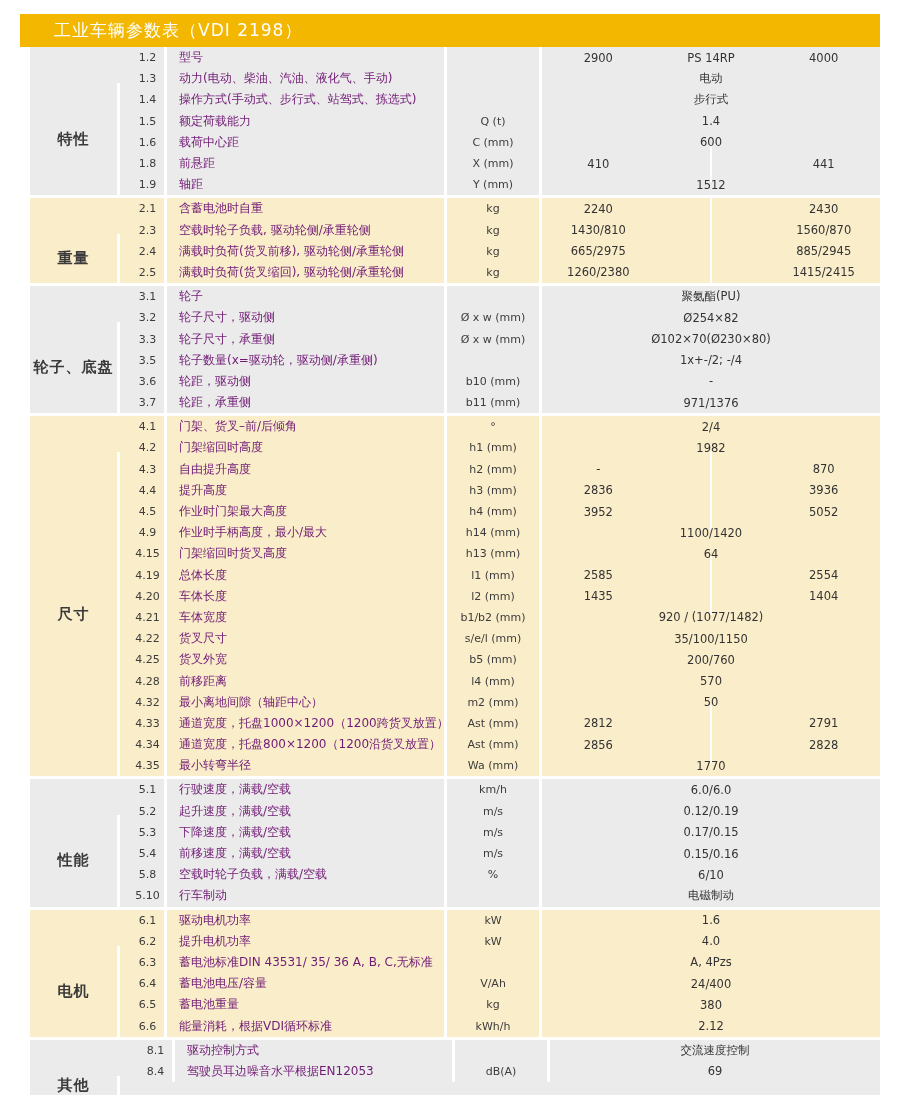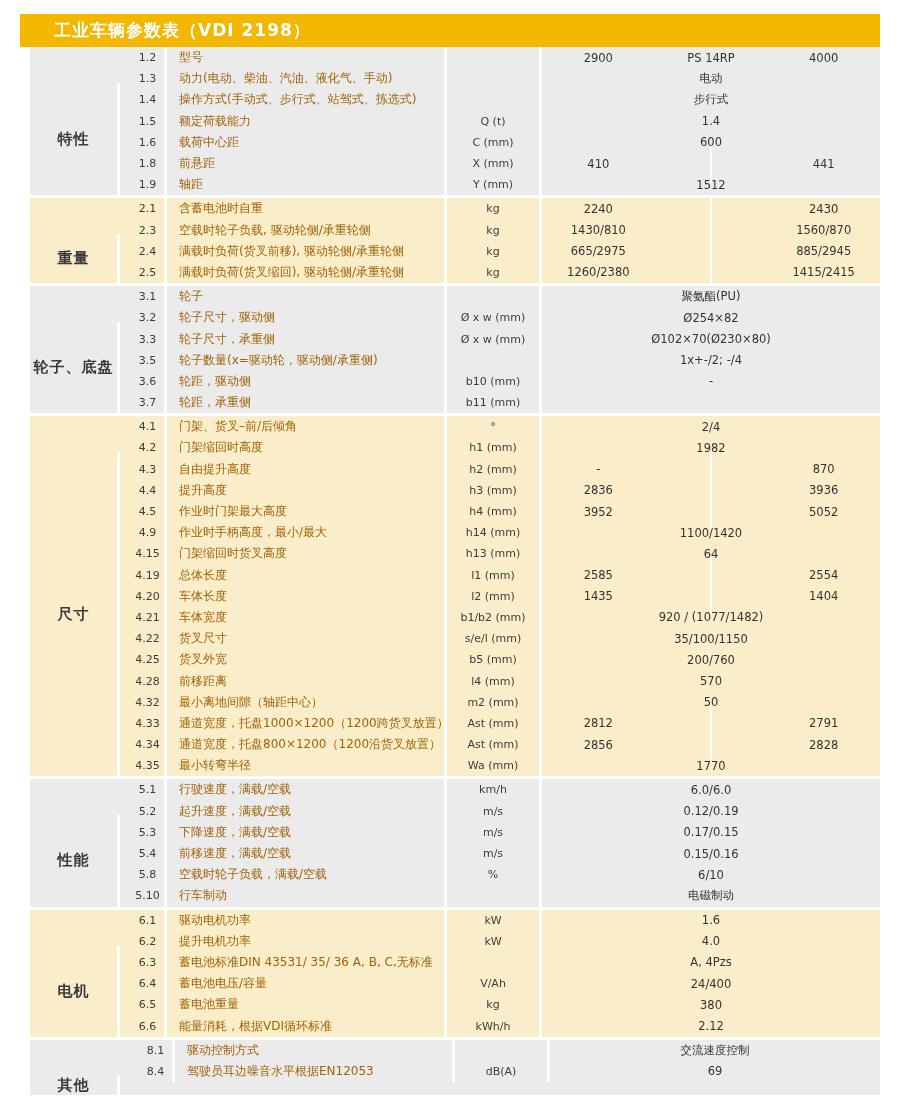--- a/index.html
+++ b/index.html
@@ -9,42 +9,42 @@
     -webkit-font-smoothing:antialiased;
   }
   .page{position:relative;width:900px;height:1110px;background:#ffffff;overflow:hidden;}
 
   
   .title-bar{
     position:absolute;left:20px;top:14px;width:860px;height:33px;
     display:flex;align-items:center;
   }
   .title-bar .title-text{
-    padding-left:34px;color:#ffffff;font-size:17px;font-weight:bold;letter-spacing:1px;
+    padding-left:34px;color:#ffffff;font-size:17px;font-weight:normal;letter-spacing:1px;
   }
 
   
   .spec-table{position:absolute;left:30px;top:47px;width:850px;}
   .section{display:flex;margin-bottom:3px;}
   .cat{
     width:87px;flex:0 0 87px;border-right:3px solid #ffffff;
     display:flex;align-items:center;justify-content:center;
     font-size:15px;font-weight:bold;color:#3a3a3a;letter-spacing:1px;margin-top:36px;
   }
   .rows{flex:1;min-width:0;}
   .row{display:flex;height:21.2px;padding-left:11px;}
   .no{
     width:33px;flex:0 0 33px;border-right:3px solid #ffffff;
     display:flex;align-items:center;justify-content:center;
     font-size:11px;color:#3c3c3c;
   }
   .lbl{
     width:265px;flex:0 0 265px;border-right:3px solid #ffffff;
     padding-left:12px;display:flex;align-items:center;
-    font-size:12px;color:#a16207;white-space:nowrap;overflow:hidden;
+    font-size:12px;color:#701a75;white-space:nowrap;overflow:hidden;
   }
   .unit{
     width:92px;flex:0 0 92px;border-right:3px solid #ffffff;
     display:flex;align-items:center;justify-content:center;
     font-size:11px;color:#3c3c3c;
   }
   .vals{flex:1;position:relative;}
   .v{
     position:absolute;top:0;height:100%;
     display:flex;align-items:center;justify-content:center;
@@ -220,20 +220,23 @@
             <div class="lbl">轮距，驱动侧</div>
             <div class="unit">b10 (mm)</div>
             <div class="vals">
               <div class="v v-center">-</div>
             </div>
           </div>
           <div class="row">
             <div class="no">3.7</div>
             <div class="lbl">轮距，承重侧</div>
             <div class="unit">b11 (mm)</div>
+            <div class="vals">
+              <div class="v v-center">971/1376</div>
+            </div>
           </div>
         </div>
       </div>
       <div class="section" style="background: rgb(250, 237, 201);">
         <div class="cat">尺寸</div>
         <div class="rows">
           <div class="row">
             <div class="no">4.1</div>
             <div class="lbl">门架、货叉–前/后倾角</div>
             <div class="unit">°</div>

